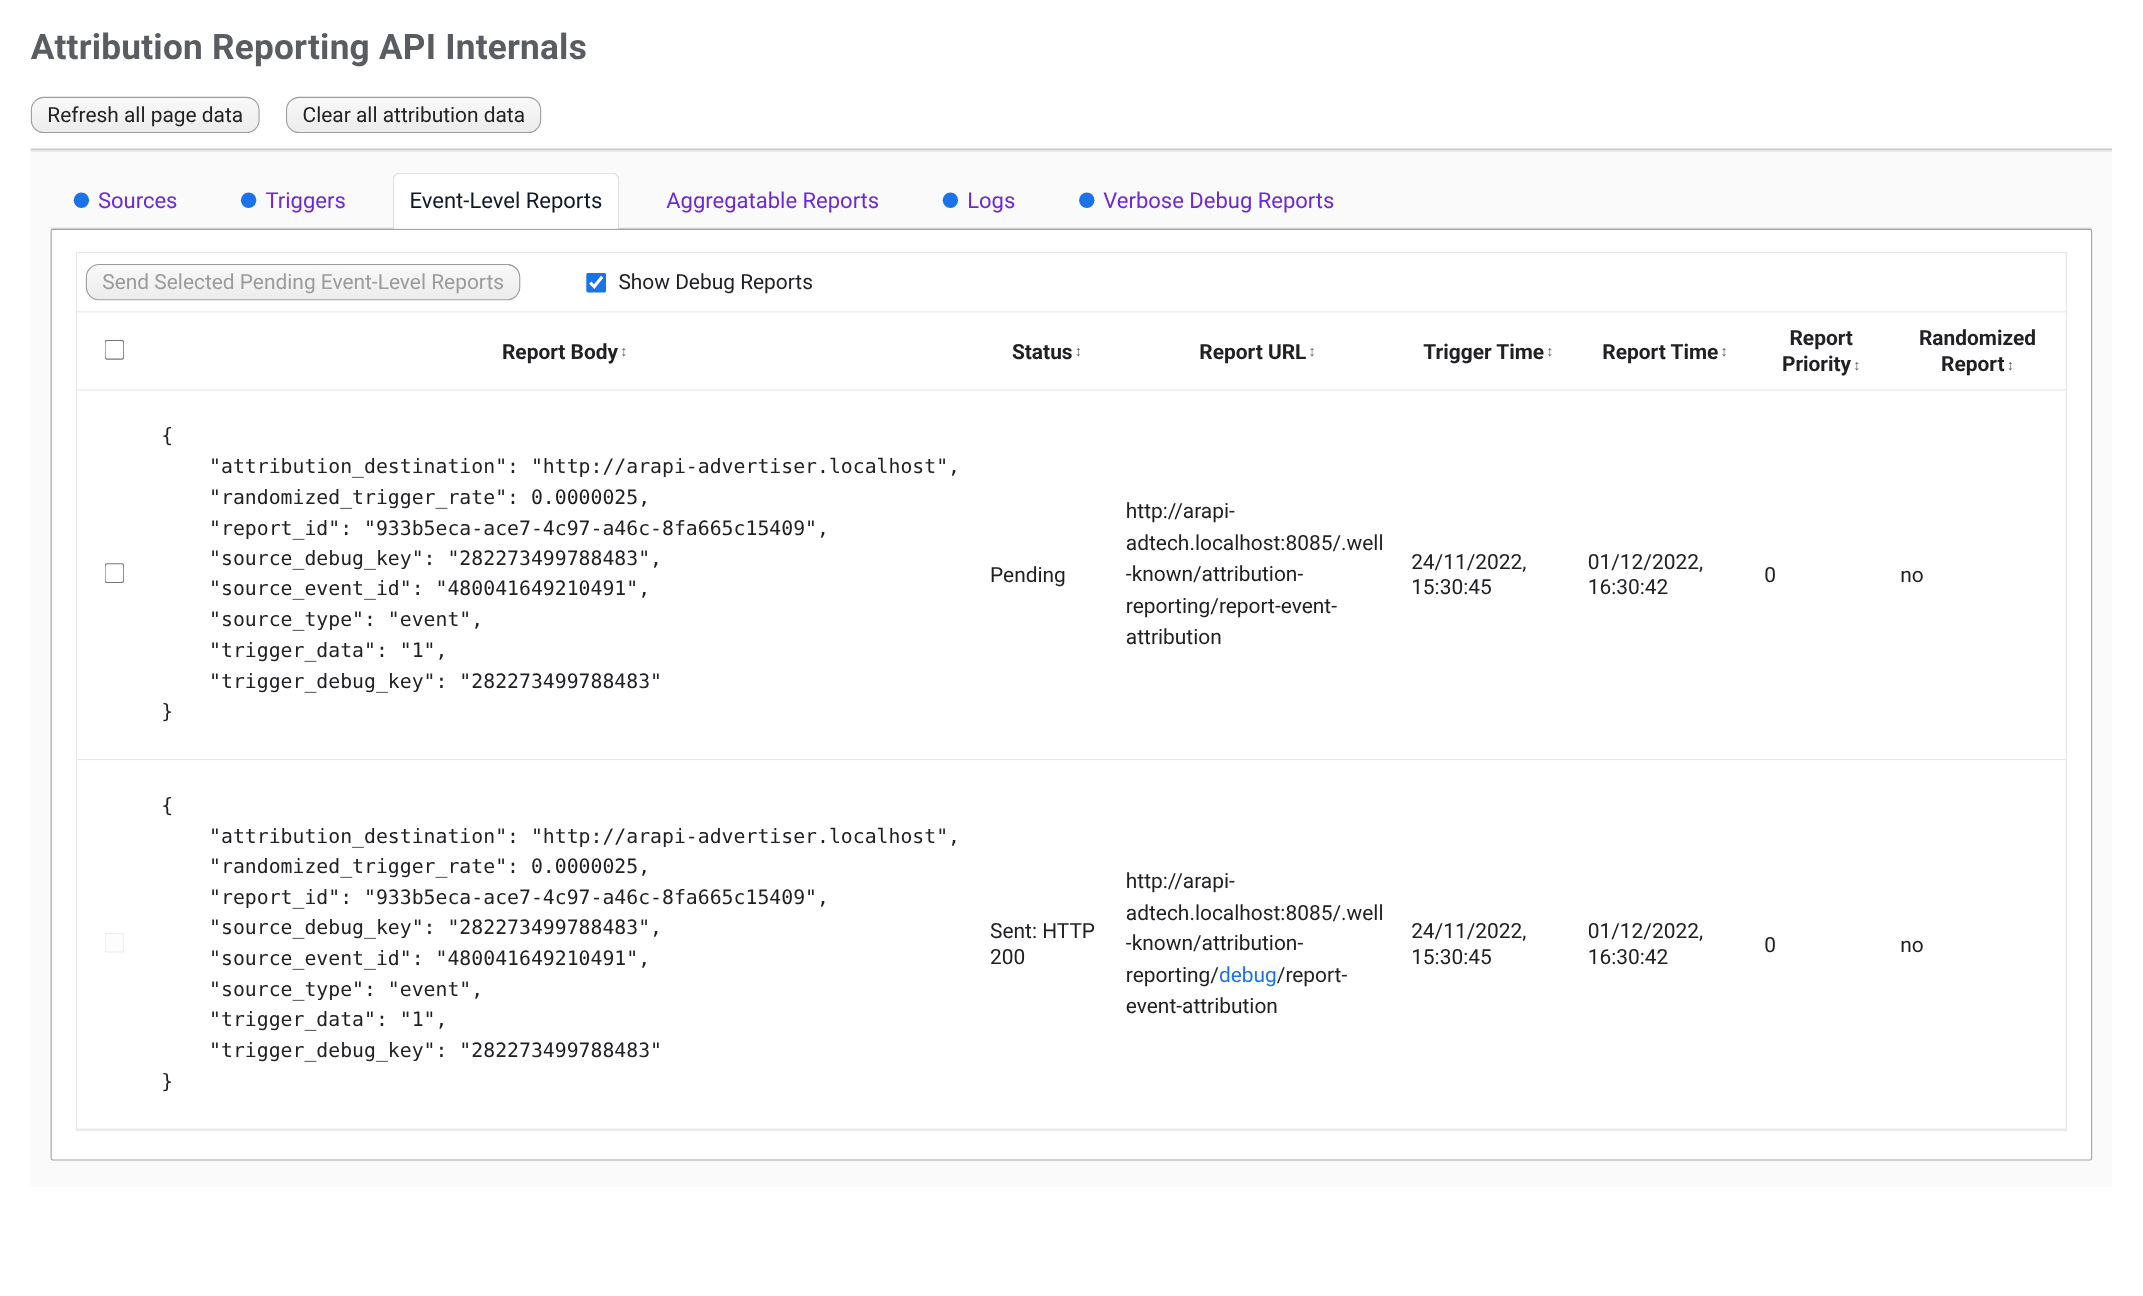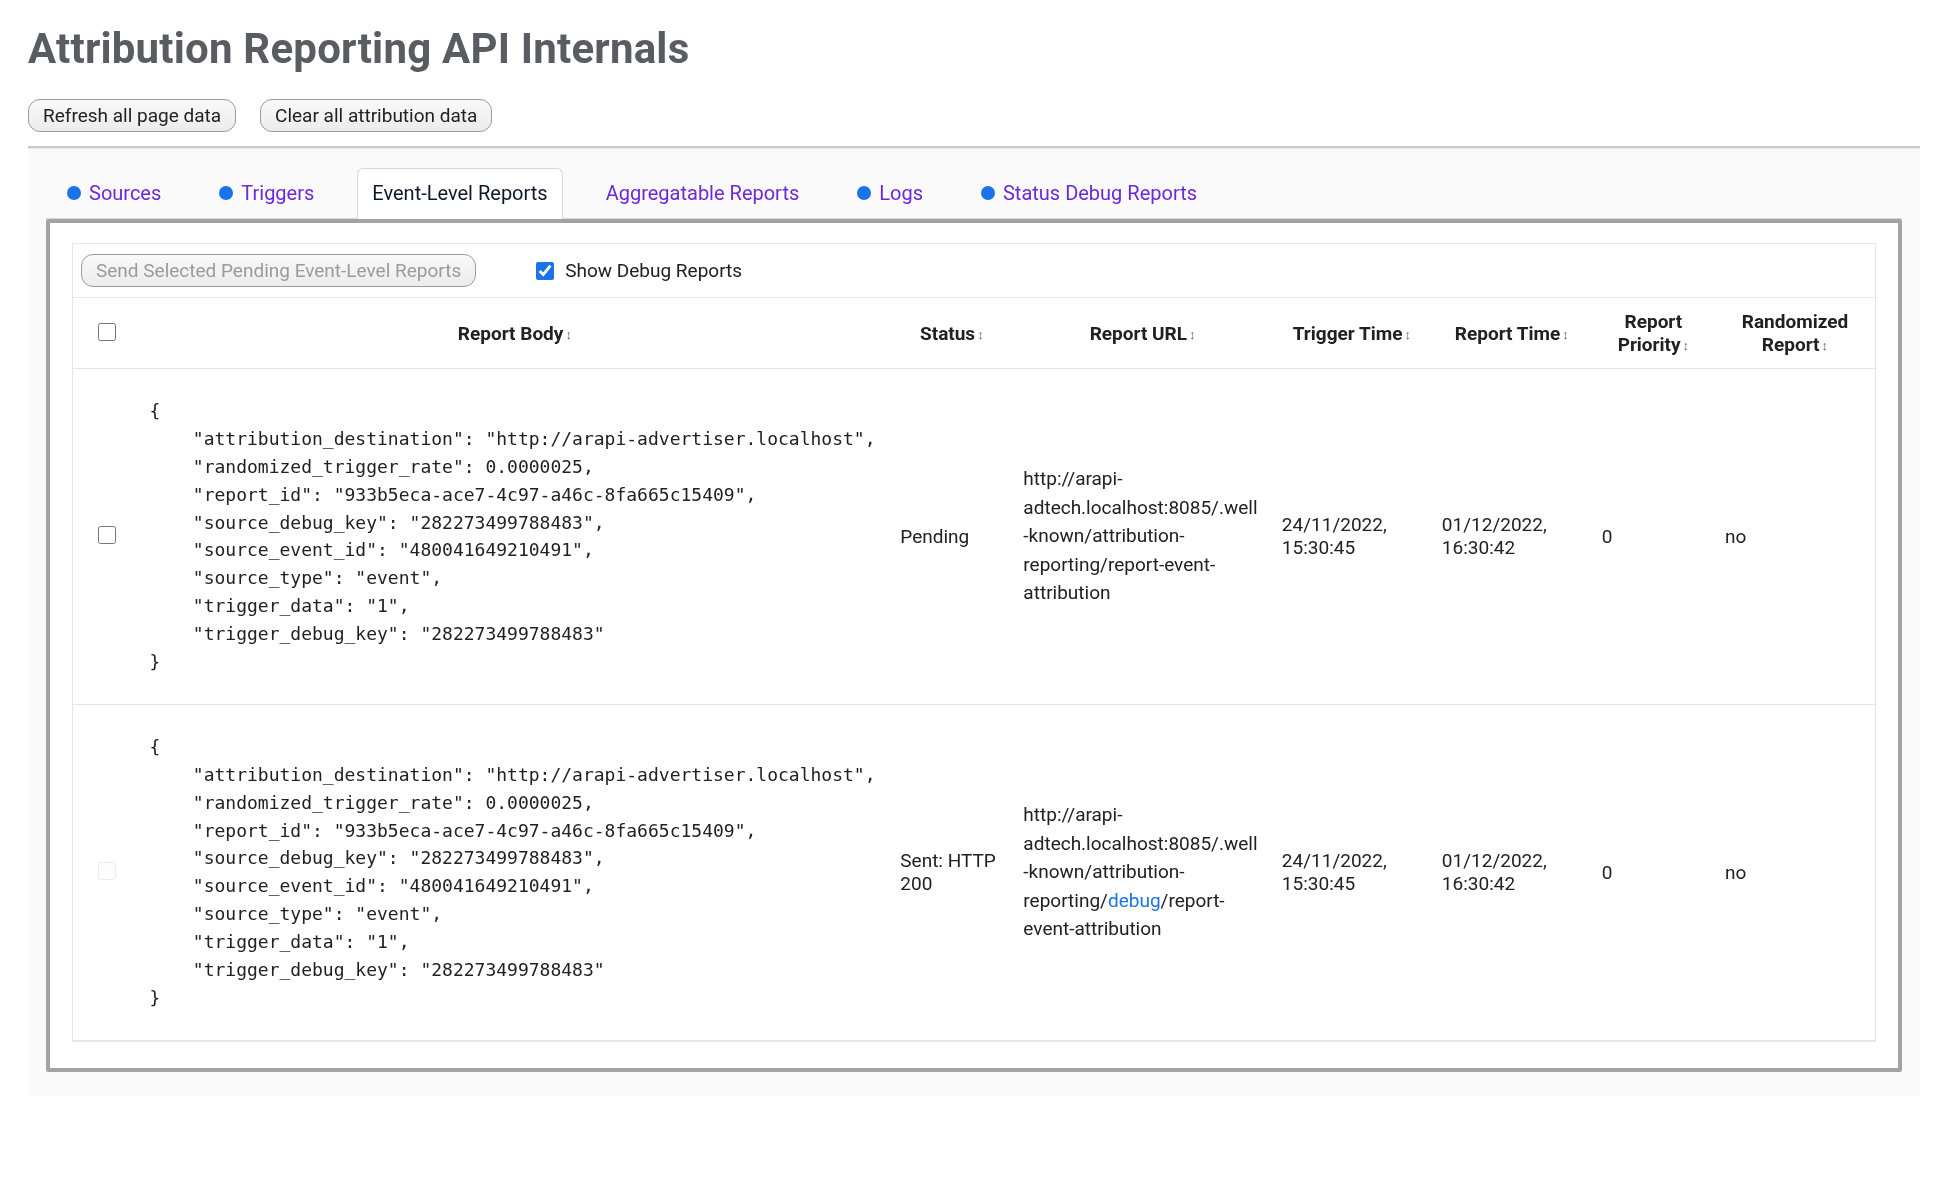--- a/index.html
+++ b/index.html
@@ -7,21 +7,21 @@
     margin: 0; padding: 0;
     font-family: -apple-system, BlinkMacSystemFont, "Segoe UI", Roboto, Arial, sans-serif;
     color: #202124;
     background: #fff;
     font-size: 19px;
   }
   .page { padding: 20px 28px; }
   h1.page-title {
     color: #595c60;
     font-weight: 700;
-    font-size: 42px;
+    font-size: 32px;
     margin: 4px 0 26px 0;
     letter-spacing: 0.2px;
   }
   .status-line { font-size: 19px; margin-bottom: 14px; }
   .status-line b { font-weight: 700; }
   .top-buttons { display: flex; gap: 24px; margin-bottom: 14px; }
   button.sys-btn {
     font-family: inherit;
     font-size: 19px;
     padding: 4px 14px;
@@ -78,21 +78,21 @@
     flex: none;
   }
   h2.section-title {
     font-size: 26px;
     font-weight: 700;
     margin: 24px 0 18px 6px;
     color: #3c4043;
   }
   .panel {
     background: #fff;
-    border: 4px solid #a3a3a3;
+    border: 1px solid #a3a3a3;
     border-radius: 2px;
     padding: 20px 22px 26px 22px;
   }
   .panel-inner {
     border: 1px solid #e6e6e6;
   }
   .panel-toolbar {
     display: flex;
     align-items: center;
     gap: 56px;
@@ -185,21 +185,21 @@
         </div>
         <div class="tab">
           <span>Aggregatable Reports</span>
         </div>
         <div class="tab">
           <span class="dot"></span>
           <span>Logs</span>
         </div>
         <div class="tab">
           <span class="dot"></span>
-          <span>Status Debug Reports</span>
+          <span>Verbose Debug Reports</span>
         </div>
       </div>
 
 
     <div class="panel">
       <div class="panel-inner">
         <div class="panel-toolbar">
           <button class="sys-btn" disabled="">Send Selected Pending Event-Level Reports</button>
           <label class="chk-wrap">
             <input type="checkbox" id="show-debug-chk" checked="" style="">

